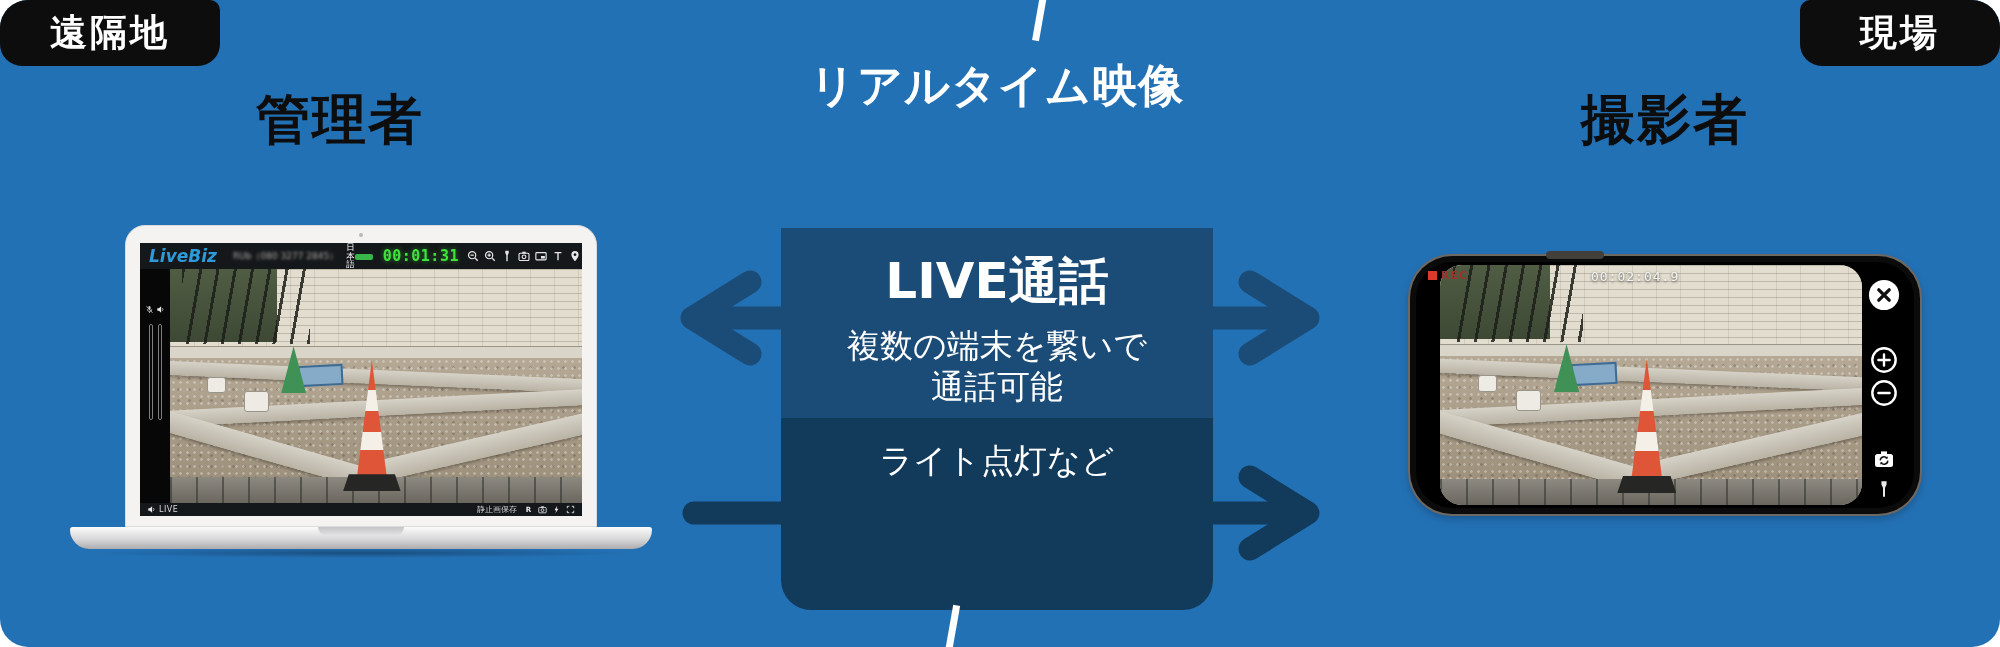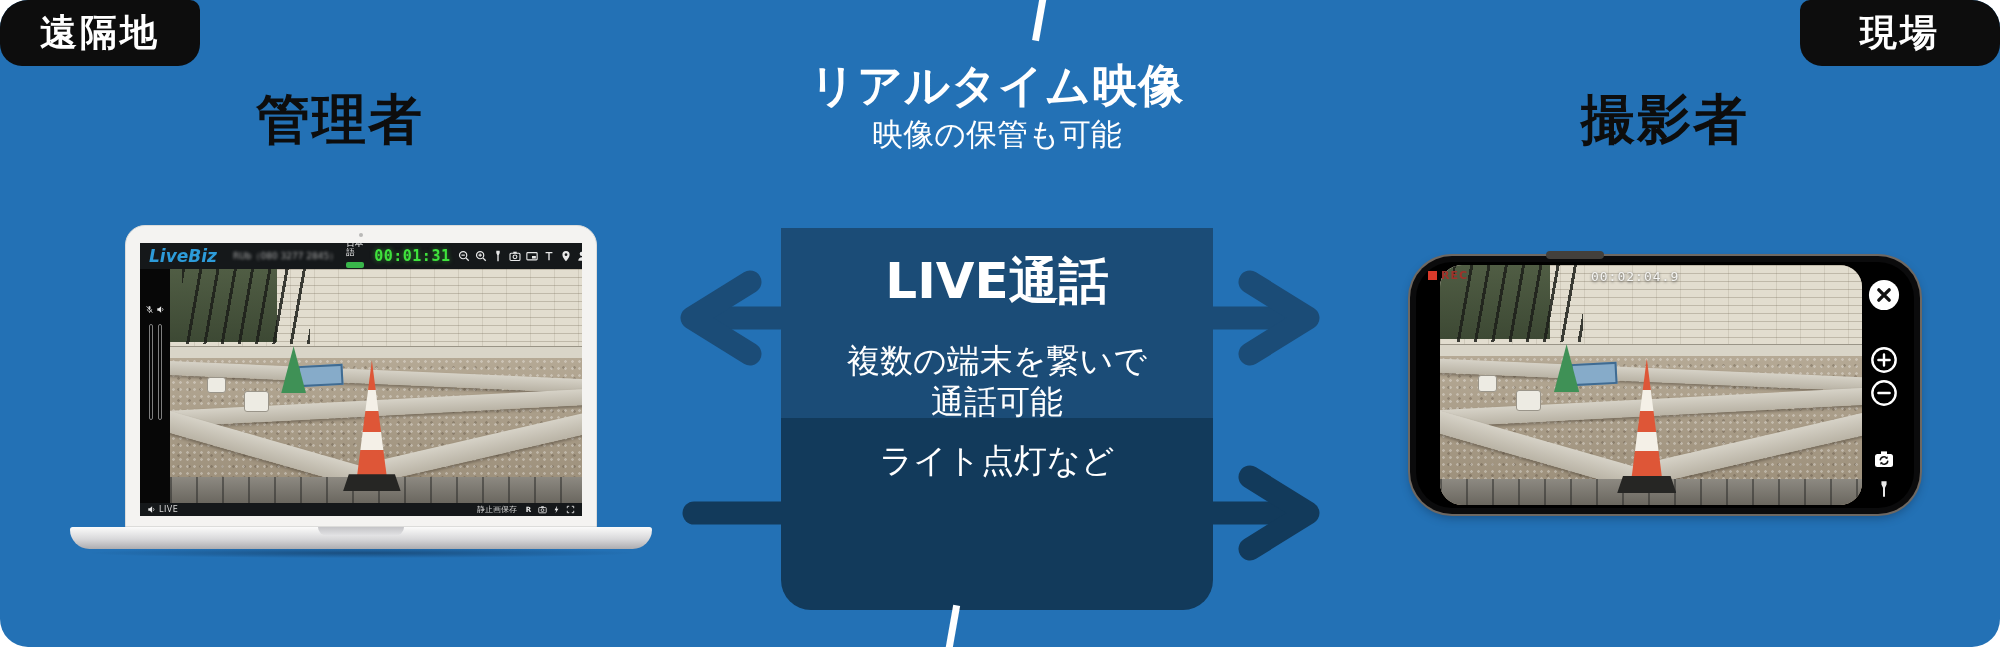--- a/index.html
+++ b/index.html
@@ -5,37 +5,37 @@
   html,body{margin:0;padding:0;background:#fff;}
   *{box-sizing:border-box;}
   .canvas{
     position:absolute;left:0;top:0;width:2000px;height:647px;
     background:var(--bg-blue,#2371B5);border-radius:28px;overflow:hidden;
     font-family:"DejaVu Sans","Liberation Sans",sans-serif;
   }
   
   .badge{position:absolute;top:0;height:66px;line-height:66px;text-align:center;
     background:var(--badge-black,#0D0D0D);color:#fff;font-weight:bold;font-size:37px;letter-spacing:3px;z-index:4;}
-  .badge-remote{left:0;width:200px;border-radius:24px 10px 22px 22px;}
+  .badge-remote{left:0;width:220px;border-radius:24px 10px 22px 22px;}
   .badge-site{right:0;width:200px;border-radius:10px 24px 22px 22px;}
   
   .heading{position:absolute;top:84px;transform:translateX(-50%);color:#0D0D0D;
     font-size:54px;font-weight:bold;letter-spacing:2px;white-space:nowrap;z-index:3;}
   .heading-left{left:340px;}
   .heading-right{left:1665px;}
   .c-title{position:absolute;left:997px;top:56px;transform:translateX(-50%);
     color:#fff;font-size:45px;font-weight:bold;letter-spacing:1px;white-space:nowrap;z-index:3;}
   .c-sub{position:absolute;left:997px;top:114px;transform:translateX(-50%);
     color:#fff;font-size:31px;white-space:nowrap;z-index:3;}
   
   .cbox{position:absolute;left:781px;width:432px;text-align:center;color:#fff;z-index:2;}
   .cbox .bx-title{font-weight:bold;white-space:nowrap;}
   .cbox .bx-line{font-size:33px;line-height:41px;white-space:nowrap;}
   .box1{top:228px;height:190px;background:var(--box1,#1B4C77);padding-top:20px;}
-  .box1 .bx-title{font-size:50px;margin-bottom:25px;}
+  .box1 .bx-title{font-size:50px;margin-bottom:10px;}
   .box2{top:418px;height:192px;background:var(--box2,#123A5B);border-radius:0 0 30px 30px;padding-top:22px;}
   .box2 .bx-title{font-size:45px;margin-bottom:10px;}
   
   .arrows{position:absolute;left:0;top:0;z-index:1;pointer-events:none;}
   .arrows path{fill:none;stroke-width:23;stroke-linecap:round;stroke-linejoin:round;}
   .arrows .a1{stroke:var(--box1,#1B4C77);}
   .arrows .a2{stroke:var(--box2,#123A5B);}
   
   .slash{position:absolute;width:7px;background:#fff;transform:rotate(10deg);z-index:5;}
   .slash-top{left:1036px;top:-5px;height:46px;}
@@ -44,21 +44,21 @@
   .laptop{position:absolute;left:0;top:0;z-index:3;}
   .lt-lid{position:absolute;left:125px;top:225px;width:472px;height:302px;
     background:#F4F3F1;border:1px solid #DCDCDA;border-radius:20px 20px 0 0;}
   .lt-cam{position:absolute;left:50%;top:7px;width:4px;height:4px;border-radius:50%;background:#B9B9B7;transform:translateX(-50%);}
   .lt-screen{position:absolute;left:14px;right:14px;top:17px;bottom:10px;background:#0B0B0B;overflow:hidden;}
   .lt-toolbar{position:absolute;left:0;right:0;top:0;height:26px;background:#15181A;
     display:flex;align-items:center;padding:0 9px;gap:8px;}
   .lt-logo{font-size:17px;font-weight:bold;font-style:italic;color:var(--logo-blue,#2D9BD9);letter-spacing:0;}
   .lt-spacer{flex:1;}
   .lt-user{font-size:9px;color:#A9A9A9;filter:blur(1.5px);white-space:nowrap;}
-  .lt-lang{display:flex;flex-direction:column;align-items:center;line-height:1;}
+  .lt-lang{display:flex;flex-direction:row;align-items:center;line-height:1;}
   .lt-lang .lang-label{font-size:8.5px;color:#fff;}
   .lt-lang .lang-row{display:flex;align-items:center;gap:2px;margin-top:1px;}
   .lt-lang .lang-pill{width:18px;height:6px;background:#39B54A;border-radius:2px;}
   .lt-timer{font-family:"DejaVu Sans Mono","Liberation Mono",monospace;font-weight:bold;
     font-size:15px;color:var(--timer-green,#3FE33C);letter-spacing:.5px;text-shadow:0 0 5px rgba(63,227,60,.55);}
   .lt-icons{display:flex;align-items:center;gap:5px;}
   .lt-icons .icn svg{width:12px;height:12px;display:block;}
   .lt-photo{position:absolute;left:0;right:0;top:26px;bottom:13px;}
   .lt-sidebar{position:absolute;left:0;top:0;bottom:0;width:30px;background:#070707;z-index:2;
     display:flex;flex-direction:column;align-items:center;padding-top:36px;}
@@ -158,21 +158,20 @@
         <path class="a2" d="M1250 477 L1308 513 L1250 549"></path>
     </g>
   </svg>
 
   <div class="badge badge-remote">遠隔地</div>
   <div class="badge badge-site">現場</div>
 
   <div class="heading heading-left">管理者</div>
   <div class="heading heading-right">撮影者</div>
   <div class="c-title">リアルタイム映像</div>
-  <div class="c-sub">映像の保管も可能</div>
 
   <div class="cbox box1">
     <div class="bx-title">LIVE通話</div>
     <div class="bx-line">複数の端末を繋いで</div>
     <div class="bx-line">通話可能</div>
   </div>
   <div class="cbox box2">
     <div class="bx-line">ライト点灯など</div>
   </div>
 

